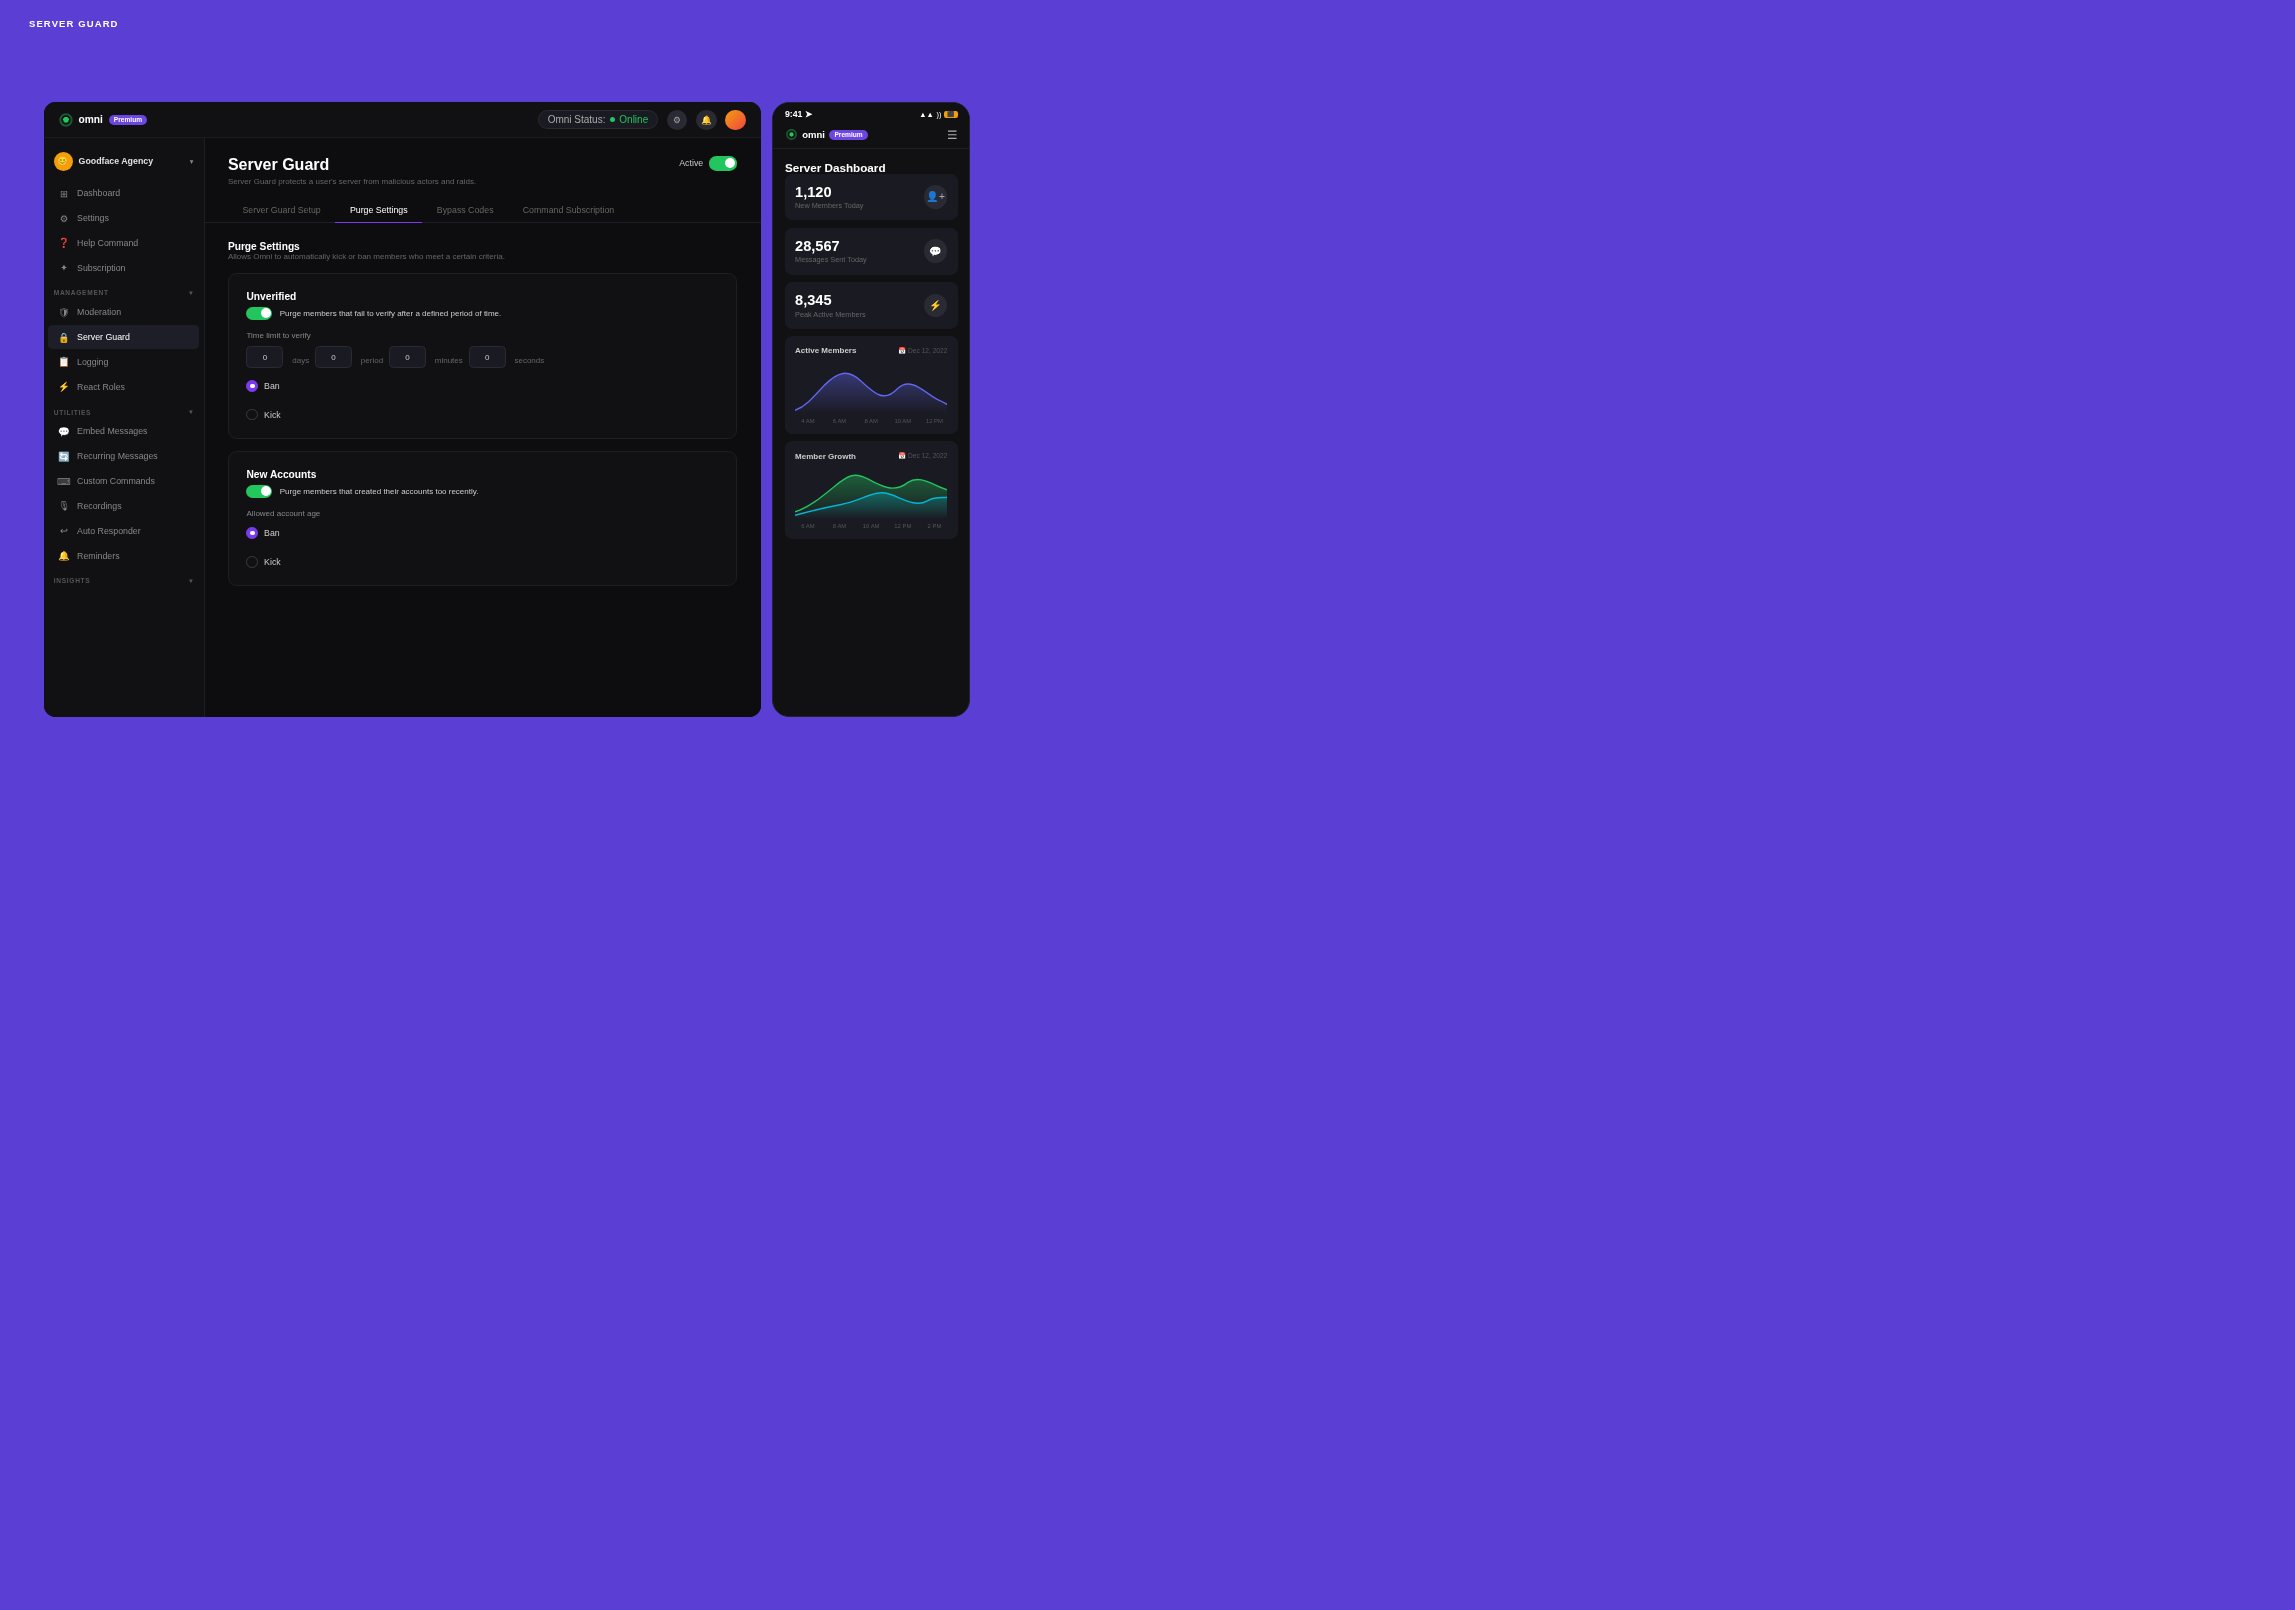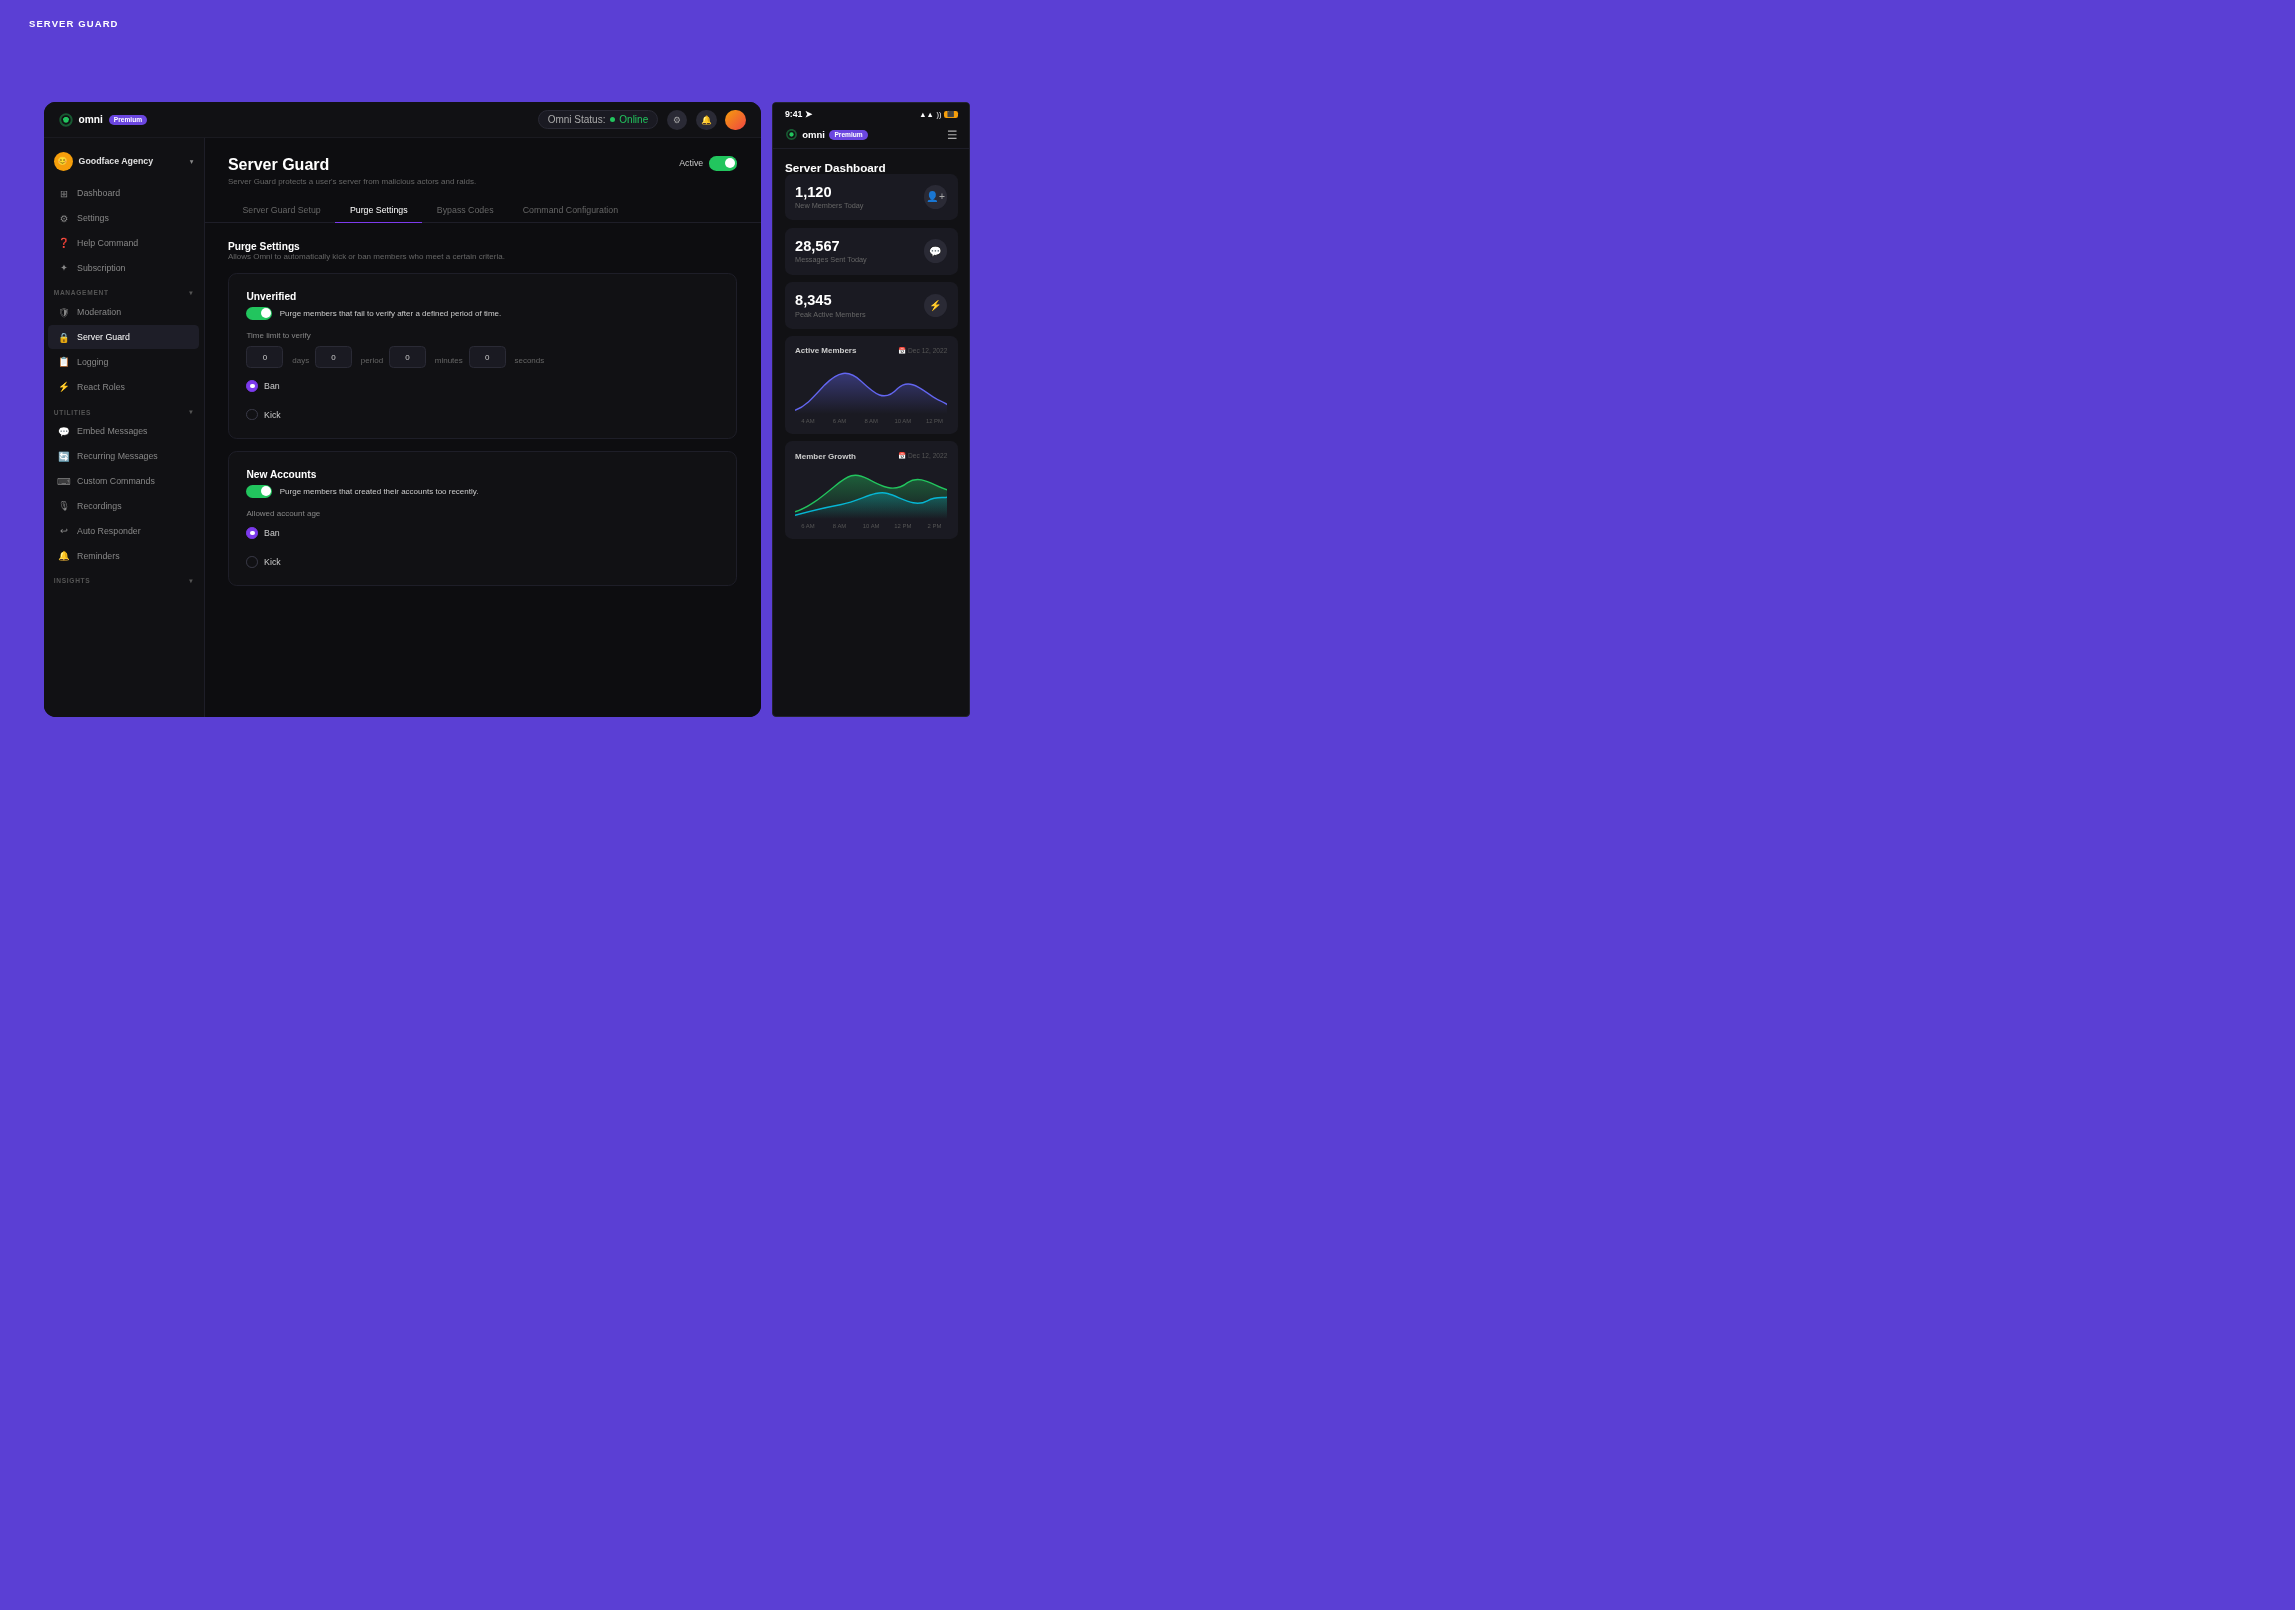--- a/index.html
+++ b/index.html
@@ -386,21 +386,21 @@
       border-radius: 50%;
     }
     .radio-label {
       color: #ccc;
       font-size: 8.8px;
     }
 
     
     .mobile-app {
       background: #111114;
-      border-radius: 4px;
+      border-radius: 17px;
       width: 198px;
       height: 615px;
       display: flex;
       flex-direction: column;
       overflow: hidden;
       flex-shrink: 0;
       border: 1.5px solid #222230;
     }
 
     .mobile-status-bar {
@@ -665,21 +665,21 @@
             <div class="toggle-switch">
               <div class="toggle-knob"></div>
             </div>
           </div>
         </div>
 
         <div class="tabs">
           <div class="tab">Server Guard Setup</div>
           <div class="tab active">Purge Settings</div>
           <div class="tab">Bypass Codes</div>
-          <div class="tab">Command Configuration</div>
+          <div class="tab">Command Subscription</div>
         </div>
 
         <div class="content-area">
 
           <div style="margin-bottom: 11.7px;">
             <div class="purge-title">Purge Settings</div>
             <div class="purge-desc">Allows Omni to automatically kick or ban members who meet a certain criteria.</div>
           </div>
 
           <div class="section-card">

